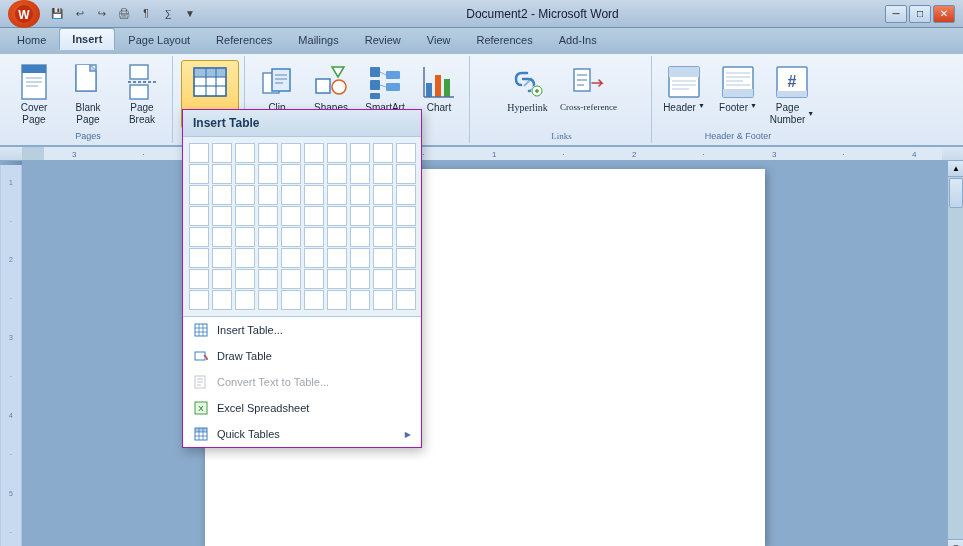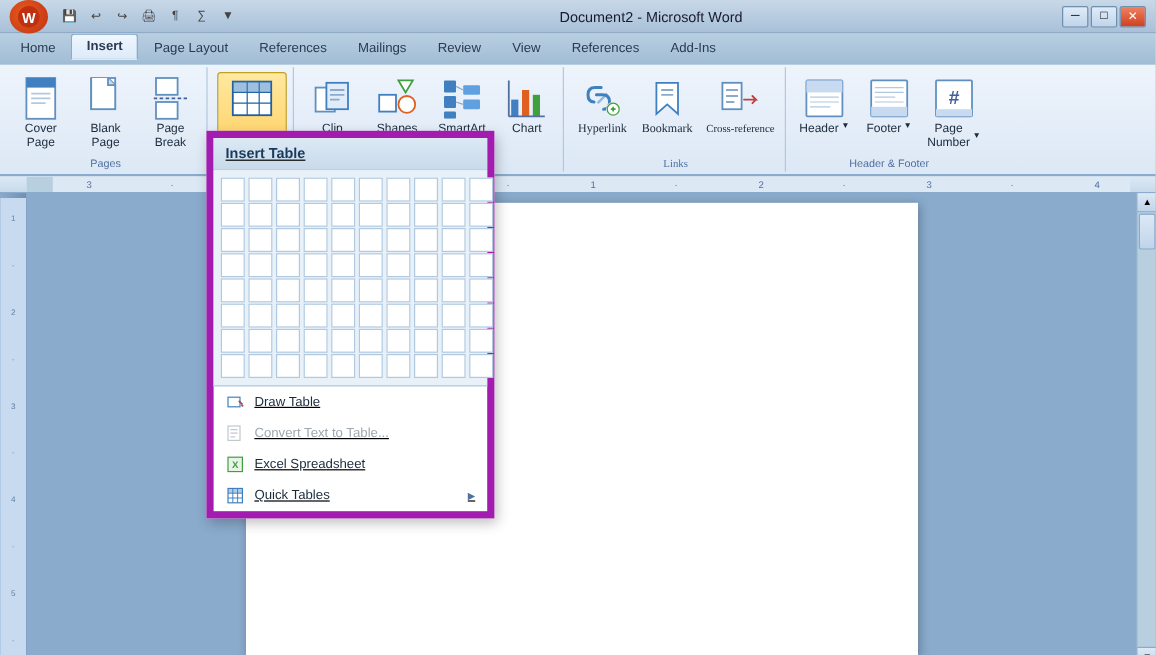--- a/index.html
+++ b/index.html
@@ -133,27 +133,26 @@
     
     .table-btn-active {
       background: linear-gradient(to bottom, #ffe8a0, #ffd060) !important;
       border-color: #c0a020 !important;
     }
 
     
     .dropdown-menu {
       position: fixed;
       top: 109px;
-      left: 172px;
+      left: 182px;
       width: 240px;
       background: white;
-      border: 6px solid #a21caf;
+      border: 1px solid #a21caf;
       box-shadow: 2px 4px 10px rgba(0,0,0,0.25);
       z-index: 1000;
-      text-decoration: underline;
     }
 
     .insert-table-header {
       background: linear-gradient(to bottom, #dce9f5, #c8daea);
       padding: 6px 10px;
       font-size: 12px;
       font-weight: bold;
       color: #1a3a5a;
       border-bottom: 1px solid #b0c8e0;
     }
@@ -385,30 +384,20 @@
               <line x1="13" y1="21" x2="21" y2="13" stroke="#4080c0" stroke-width="2" opacity="0.5"></line>
               <circle cx="26" cy="26" r="6" fill="#e8f4e8"></circle>
               <circle cx="26" cy="26" r="5" fill="white" stroke="#40a040" stroke-width="1"></circle>
               <line x1="24" y1="26" x2="28" y2="26" stroke="#40a040" stroke-width="1.5"></line>
               <line x1="26" y1="24" x2="26" y2="28" stroke="#40a040" stroke-width="1.5"></line>
             </svg>
           </div>
           <span>Hyperlink</span>
         </div>
 
-        <div class="ribbon-btn-large">
-          <div class="ribbon-btn-icon">
-            <svg width="34" height="34" viewBox="0 0 34 34">
-              <path d="M8 4 L26 4 L26 30 L17 22 L8 30 Z" fill="white" stroke="#4080c0" stroke-width="1.5"></path>
-              <line x1="12" y1="10" x2="22" y2="10" stroke="#8aabcc" stroke-width="1.5"></line>
-              <line x1="12" y1="14" x2="22" y2="14" stroke="#8aabcc" stroke-width="1.5"></line>
-            </svg>
-          </div>
-          <span>Bookmark</span>
-        </div>
 
         <div class="ribbon-btn-large" style="width:66px;">
           <div class="ribbon-btn-icon">
             <svg width="34" height="34" viewBox="0 0 34 34">
               <rect x="2" y="4" width="16" height="22" fill="white" stroke="#6090c0" stroke-width="1.5"></rect>
               <line x1="5" y1="10" x2="15" y2="10" stroke="#8aabcc" stroke-width="1.5"></line>
               <line x1="5" y1="15" x2="15" y2="15" stroke="#8aabcc" stroke-width="1.5"></line>
               <line x1="5" y1="20" x2="12" y2="20" stroke="#8aabcc" stroke-width="1.5"></line>
               <path d="M20 18 L30 18 L27 15 M30 18 L27 21" stroke="#c04040" stroke-width="1.5" fill="none" stroke-linecap="round"></path>
             </svg>
@@ -611,20 +600,32 @@
       <div class="table-cell"></div>
       <div class="table-cell"></div>
       <div class="table-cell"></div>
       <div class="table-cell"></div>
       <div class="table-cell"></div>
       <div class="table-cell"></div>
       <div class="table-cell"></div>
       <div class="table-cell"></div>
   </div>
 
+  <div class="menu-item">
+    <span class="menu-item-icon">
+      <svg width="14" height="14" viewBox="0 0 14 14">
+        <rect x="1" y="1" width="12" height="12" fill="white" stroke="#4080c0" stroke-width="1"></rect>
+        <line x1="5" y1="1" x2="5" y2="13" stroke="#4080c0" stroke-width="0.8"></line>
+        <line x1="9" y1="1" x2="9" y2="13" stroke="#4080c0" stroke-width="0.8"></line>
+        <line x1="1" y1="5" x2="13" y2="5" stroke="#4080c0" stroke-width="0.8"></line>
+        <line x1="1" y1="9" x2="13" y2="9" stroke="#4080c0" stroke-width="0.8"></line>
+      </svg>
+    </span>
+    <span>Insert Table...</span>
+  </div>
 
   <div class="menu-item">
     <span class="menu-item-icon">
       <svg width="14" height="14" viewBox="0 0 14 14">
         <rect x="1" y="3" width="10" height="8" fill="white" stroke="#4080c0" stroke-width="1"></rect>
         <line x1="10" y1="6" x2="13" y2="9" stroke="#c04040" stroke-width="1.5"></line>
         <circle cx="13" cy="10" r="1" fill="#c04040"></circle>
       </svg>
     </span>
     <span>Draw Table</span>

